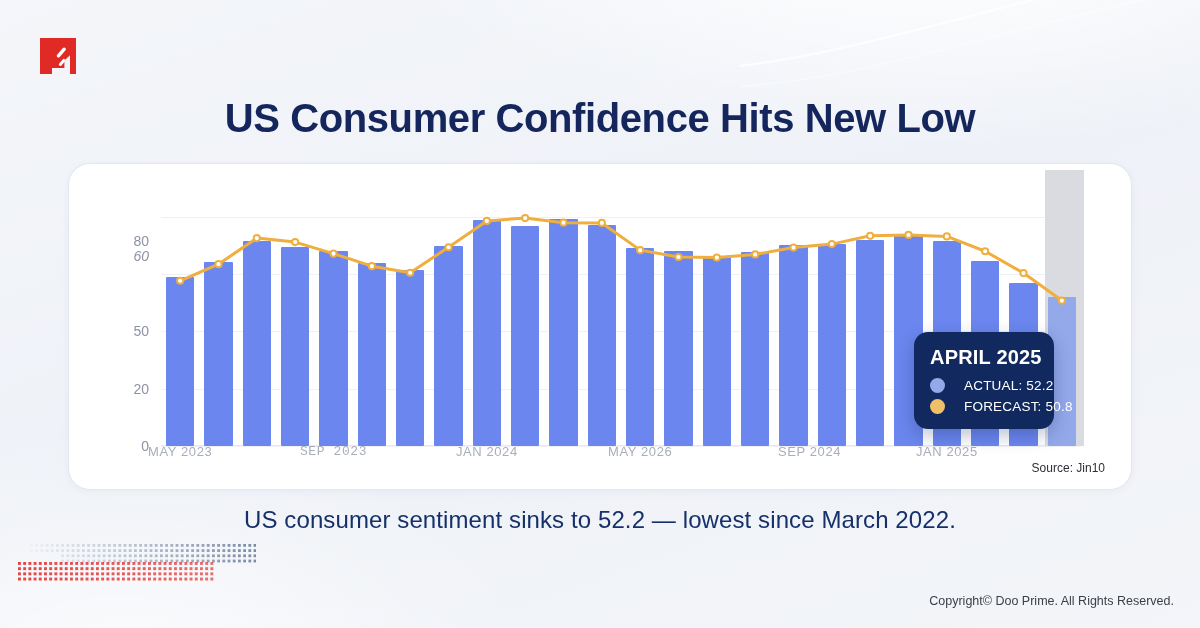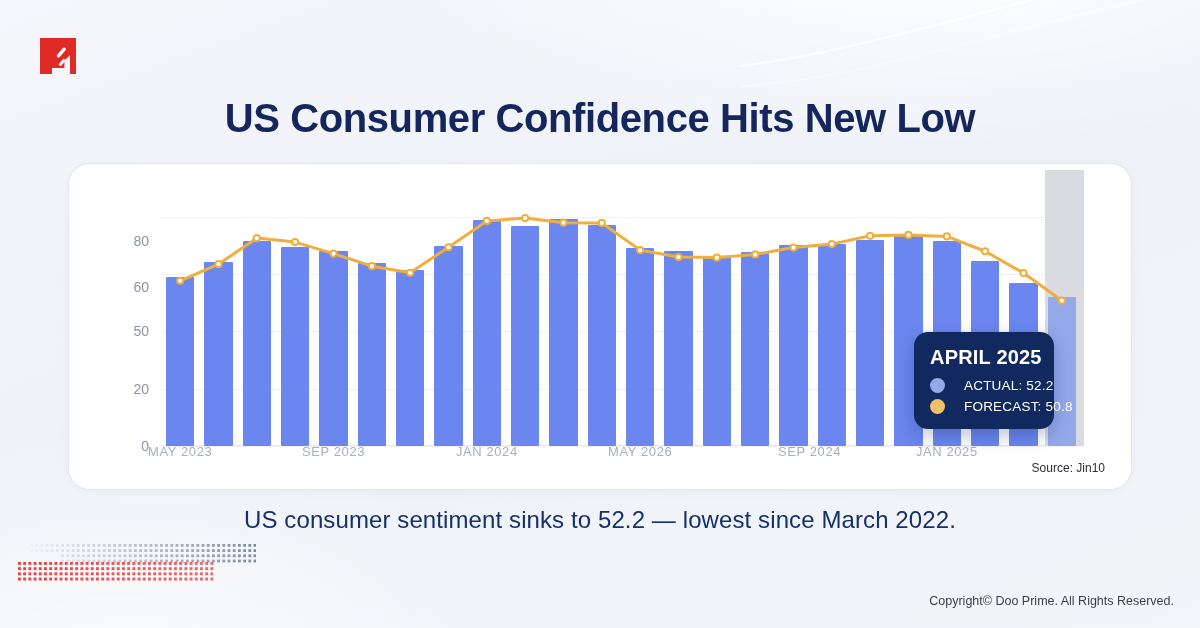--- a/index.html
+++ b/index.html
@@ -166,21 +166,21 @@
 <div class="card">
   <div class="plot" id="plot">
     <div class="axisline"></div>
   <div class="gridline" style="top: 252px;"></div>
       <div class="ylabel" style="top: 252px;">0</div>
       <div class="gridline" style="top: 194.727px;"></div>
       <div class="ylabel" style="top: 194.727px;">20</div>
       <div class="gridline" style="top: 137.455px;"></div>
       <div class="ylabel" style="top: 137.455px;">50</div>
       <div class="gridline" style="top: 80.1818px;"></div>
-      <div class="ylabel" style="top: 93px;">60</div>
+      <div class="ylabel" style="top: 62px; font-style: italic;">60</div>
       <div class="gridline" style="top: 22.9091px;"></div>
       <div class="ylabel" style="top: 22.9091px; margin-top: 24px;">80</div>
       <div class="highlight-band" style="left: 883.967px; width: 39.1px;"></div>
       <div class="bar" style="left: 4.98333px; width: 28.3667px; height: 168.955px;"></div>
       <div class="bar" style="left: 43.3167px; width: 28.3667px; height: 184.418px;"></div>
       <div class="bar" style="left: 81.65px; width: 28.3667px; height: 205.036px;"></div>
       <div class="bar" style="left: 119.983px; width: 28.3667px; height: 199.023px;"></div>
       <div class="bar" style="left: 158.317px; width: 28.3667px; height: 195.014px;"></div>
       <div class="bar" style="left: 196.65px; width: 28.3667px; height: 182.7px;"></div>
       <div class="bar" style="left: 234.983px; width: 28.3667px; height: 175.541px;"></div>
@@ -222,21 +222,21 @@
         <circle cx="632.5" cy="53.55000000000001" r="3.1" fill="#ffffff" stroke="#efae3e" stroke-width="2"></circle>
         <circle cx="670.8333333333334" cy="50.113636363636374" r="3.1" fill="#ffffff" stroke="#efae3e" stroke-width="2"></circle>
         <circle cx="709.1666666666666" cy="41.80909090909091" r="3.1" fill="#ffffff" stroke="#efae3e" stroke-width="2"></circle>
         <circle cx="747.5" cy="40.94999999999999" r="3.1" fill="#ffffff" stroke="#efae3e" stroke-width="2"></circle>
         <circle cx="785.8333333333334" cy="42.38181818181815" r="3.1" fill="#ffffff" stroke="#efae3e" stroke-width="2"></circle>
         <circle cx="824.1666666666666" cy="57.27272727272728" r="3.1" fill="#ffffff" stroke="#efae3e" stroke-width="2"></circle>
         <circle cx="862.5" cy="79.03636363636363" r="3.1" fill="#ffffff" stroke="#efae3e" stroke-width="2"></circle>
         <circle cx="900.8333333333334" cy="106.52727272727273" r="3.1" fill="#ffffff" stroke="#efae3e" stroke-width="2"></circle>
       </svg>
       <div class="xtick" style="left: 19.1667px;">MAY 2023</div>
-      <div class="xtick" style="left: 172.5px;">SEP 2023</div>
+      <div class="xtick" style="left: 172.5px; font-family: Liberation Mono, monospace;">SEP 2023</div>
       <div class="xtick" style="left: 325.833px;">JAN 2024</div>
       <div class="xtick" style="left: 479.167px;">MAY 2026</div>
       <div class="xtick" style="left: 632.5px; margin-left: 16px;">SEP 2024</div>
       <div class="xtick" style="left: 785.833px;">JAN 2025</div>
     </div>
   <div class="source">Source: Jin10</div>
 
   <div class="tooltip">
     <div class="tt-title">APRIL 2025</div>
     <div class="tt-row">

